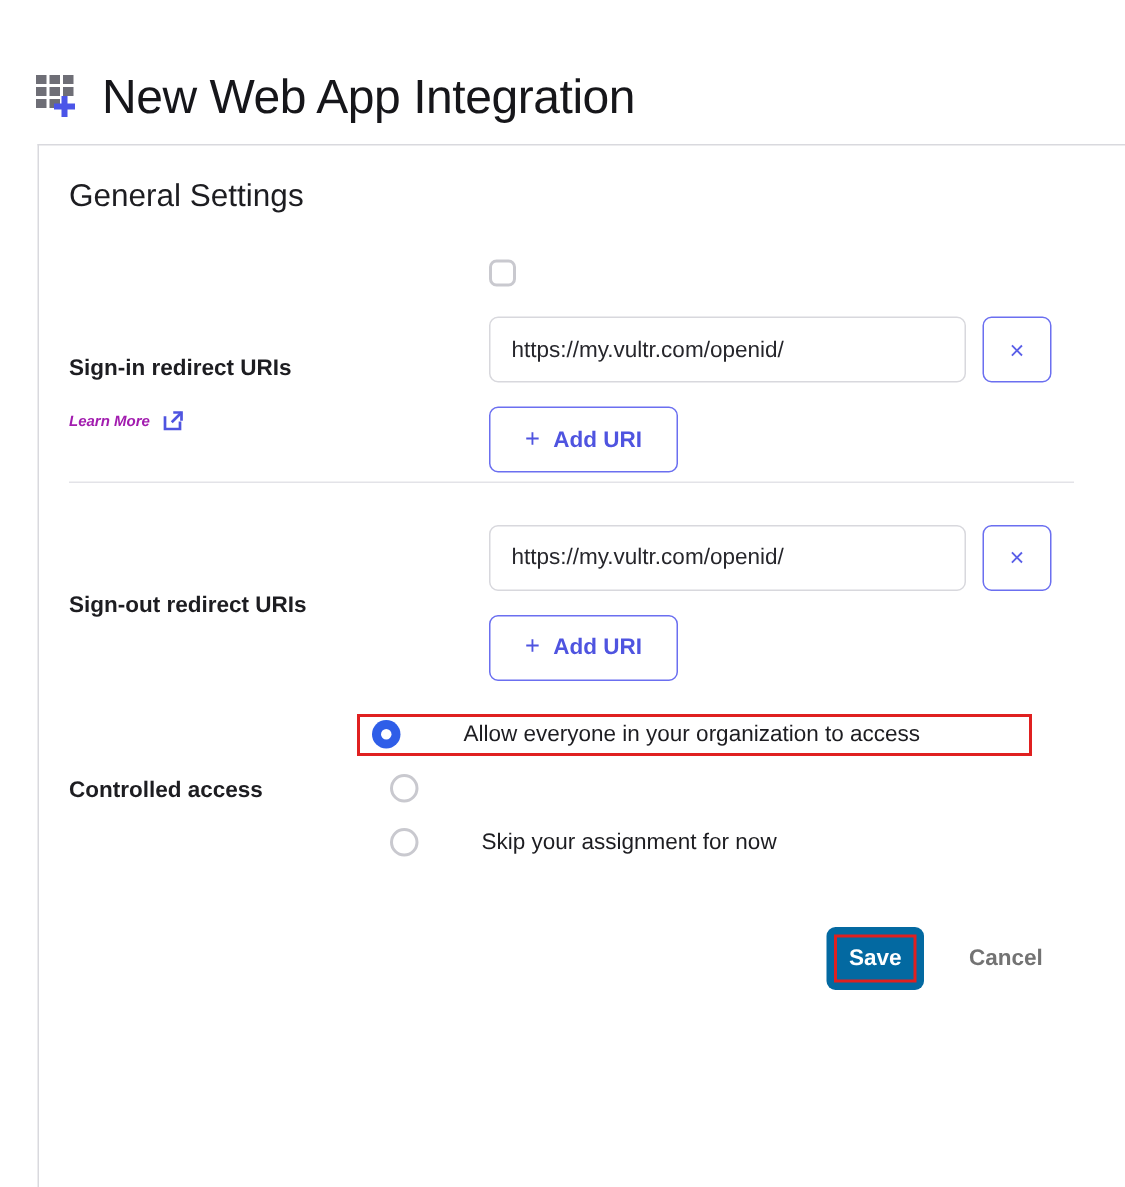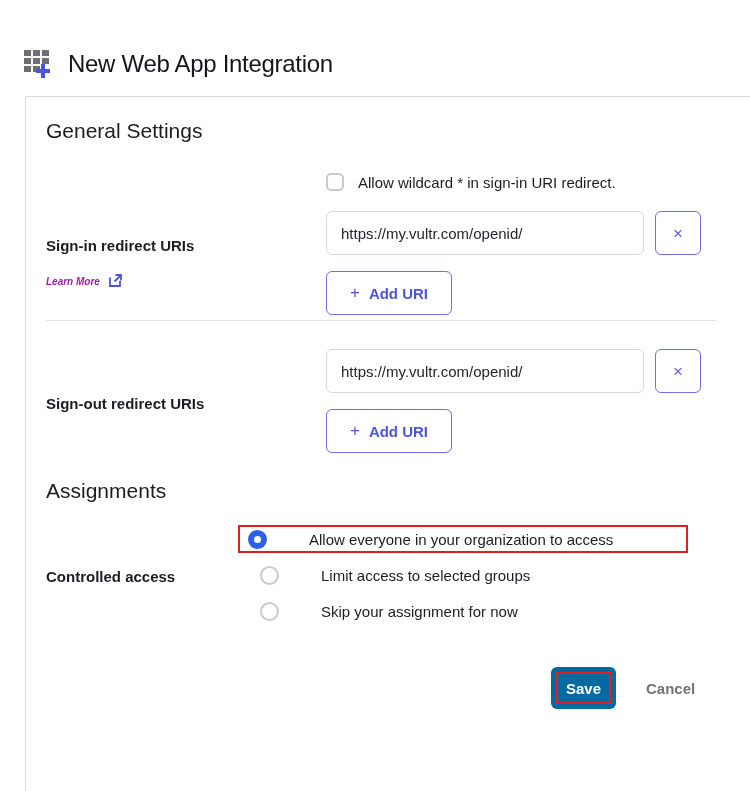--- a/index.html
+++ b/index.html
@@ -23,21 +23,21 @@
     height: 96px;
   }
   .app-icon {
     width: 34px;
     height: 30px;
     position: relative;
     flex: 0 0 auto;
   }
   .app-icon svg { display: block; }
   .page-title {
-    font-size: 24px;
+    font-size: 32px;
     font-weight: 400;
     letter-spacing: -0.3px;
     color: #16161a;
     line-height: 1;
     white-space: nowrap;
   }
 
   
   .card {
     position: absolute;
@@ -295,21 +295,20 @@
   <div class="card-inner">
 
     <div class="section-heading">General Settings</div>
 
     <div class="field-row">
       <div class="field-label">Sign-in redirect URIs</div>
       <div class="field-control">
 
         <div class="checkbox-line">
           <span class="checkbox"></span>
-          <span class="checkbox-label">Allow wildcard * in sign-in URI redirect.</span>
         </div>
 
         <div class="uri-line">
           <input class="uri-input" type="text" value="https://my.vultr.com/openid/" style="">
           <button class="remove-btn">×</button>
         </div>
 
         <button class="add-uri-btn">
           <span class="plus">+</span>
           <span>Add URI</span>
@@ -343,34 +342,32 @@
         </div>
 
         <button class="add-uri-btn">
           <span class="plus">+</span>
           <span>Add URI</span>
         </button>
 
       </div>
     </div>
 
-    <div class="section-heading" style="margin-top:26px;">Assignments</div>
 
     <div class="field-row" style="margin-top:22px;">
       <div class="field-label" style="width:200px;flex:0 0 200px;padding-top:3px;">Controlled access</div>
       <div class="field-control radio-group">
 
         <div class="radio-line highlight-box">
           <span class="radio selected"></span>
           <span class="radio-label">Allow everyone in your organization to access</span>
         </div>
 
         <div class="radio-line">
           <span class="radio"></span>
-          <span class="radio-label">Limit access to selected groups</span>
         </div>
 
         <div class="radio-line">
           <span class="radio"></span>
           <span class="radio-label">Skip your assignment for now</span>
         </div>
 
       </div>
     </div>
 

